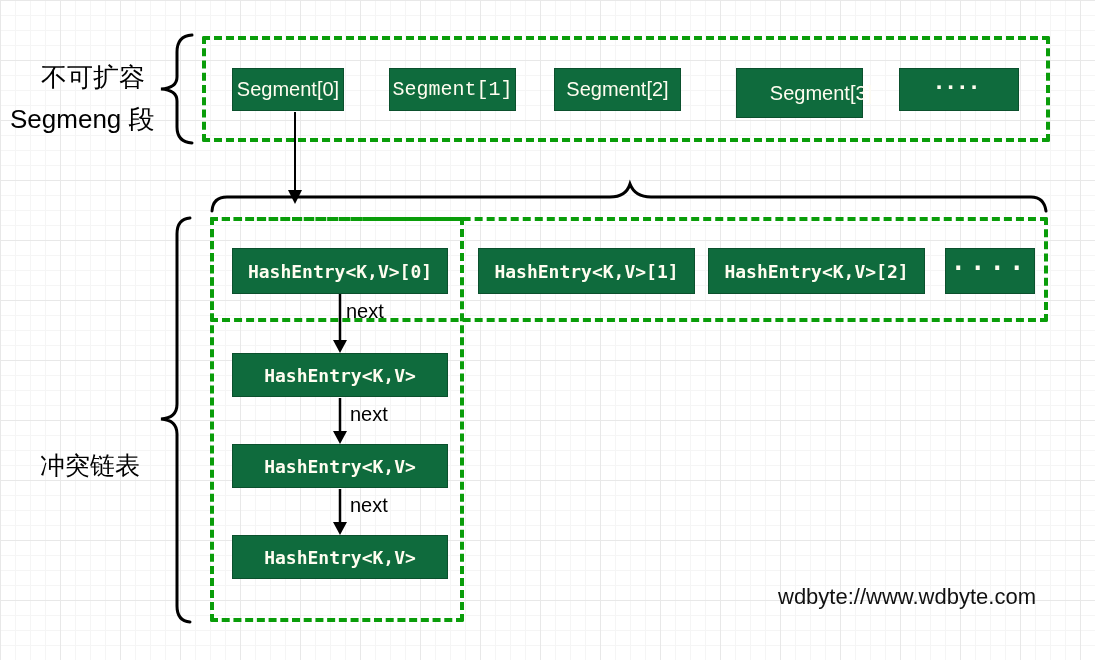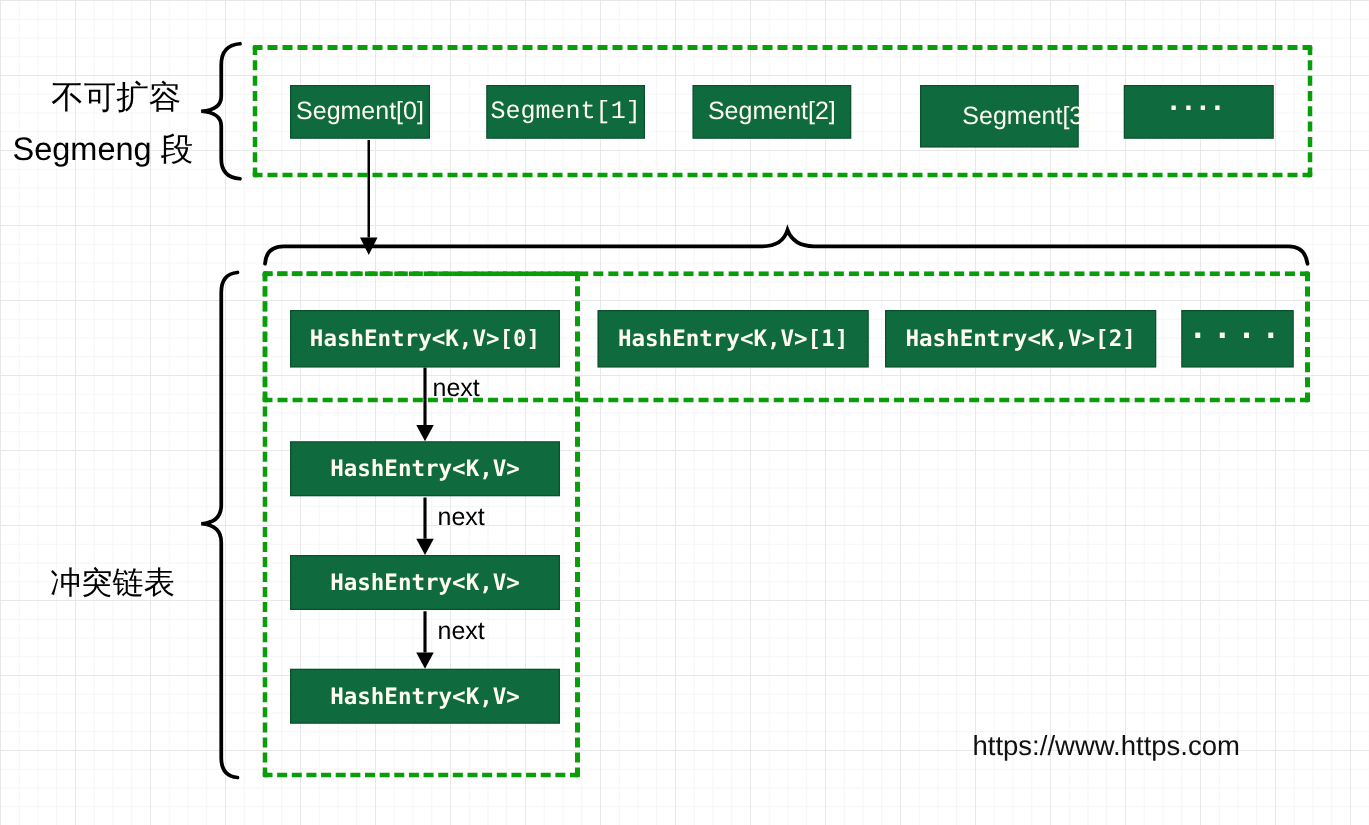--- a/index.html
+++ b/index.html
@@ -100,15 +100,15 @@
   <div class="gbox mono-font" style="left:232px;top:353px;width:216px;height:44px;">HashEntry&lt;K,V&gt;</div>
   <div class="gbox mono-font" style="left:232px;top:444px;width:216px;height:44px;">HashEntry&lt;K,V&gt;</div>
   <div class="gbox mono-font" style="left:232px;top:535px;width:216px;height:44px;">HashEntry&lt;K,V&gt;</div>
 
   <div class="next-lbl" style="left:346px;top:300px;">next</div>
   <div class="next-lbl" style="left:350px;top:403px;">next</div>
   <div class="next-lbl" style="left:350px;top:494px;">next</div>
 
   <div class="lbl" style="left:40px;top:405px;font-size:25px;margin-top:44px;">冲突链表</div>
 
-  <div id="url">https://www.https.com</div>
+  <div id="url">wdbyte://www.wdbyte.com</div>
 
 </div>
 
 </body></html>

